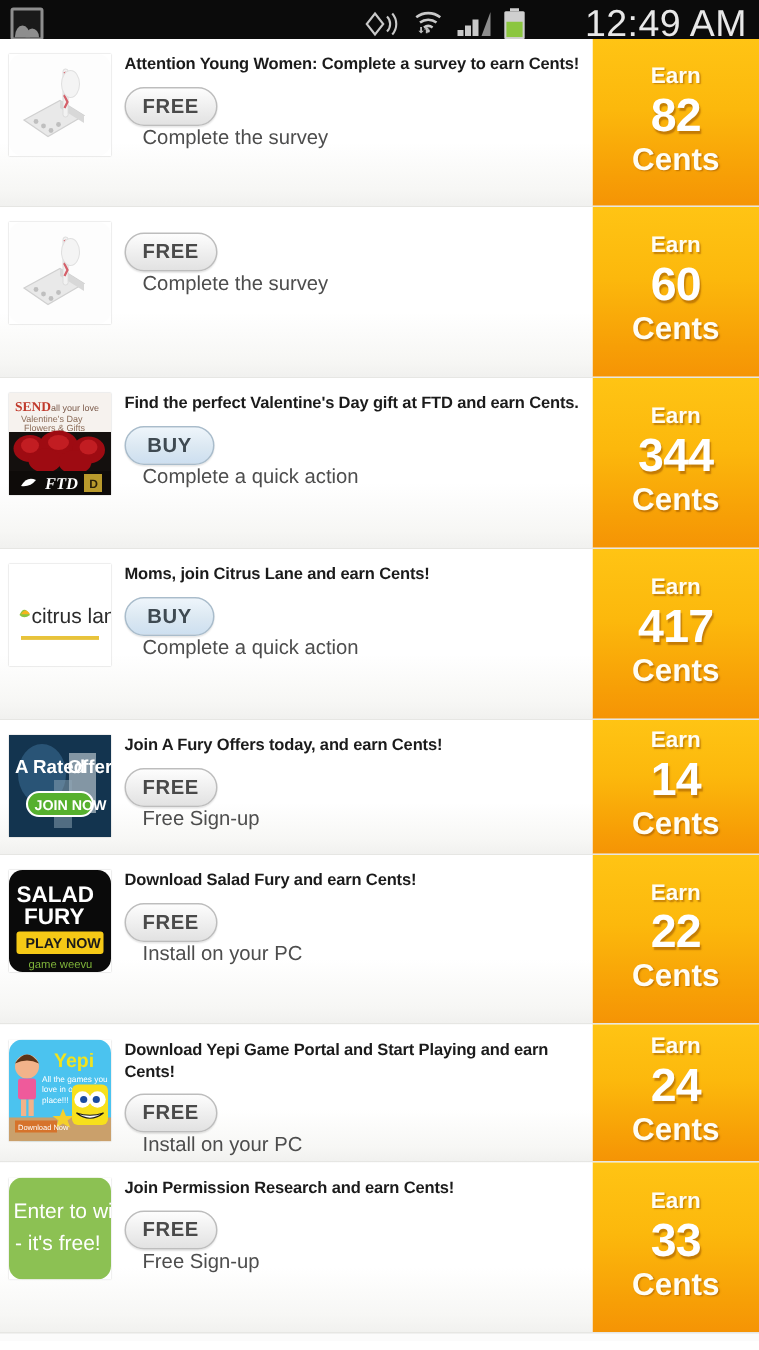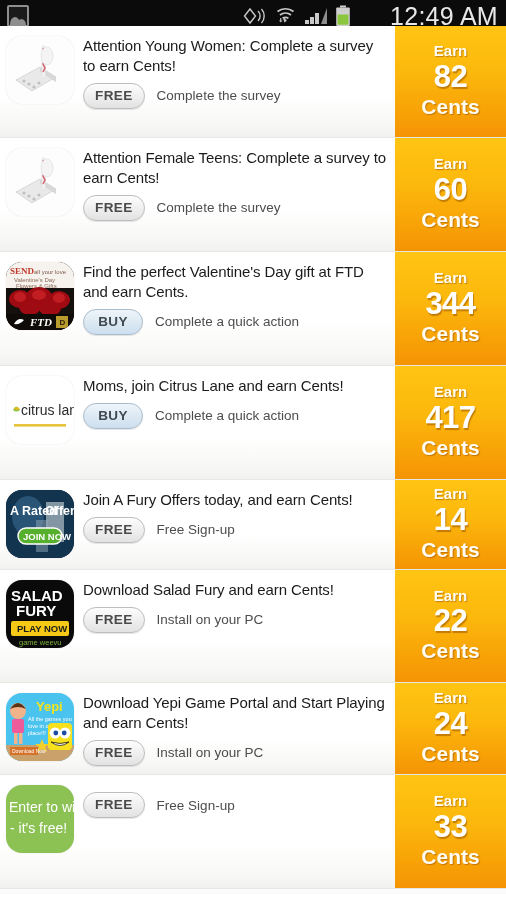--- a/index.html
+++ b/index.html
@@ -59,33 +59,33 @@
   .row:nth-child(even){ background:#fcfcfc; }
   .row-left{
     position:relative;
     width:395px; flex:0 0 395px;
     display:flex;
     padding:8px 6px 8px 6px;
     background:linear-gradient(to bottom,#ffffff 0%,#ffffff 62%,#f7f7f5 90%,#f1f1ef 100%);
   }
   .thumb{
     width:68px; height:68px; flex:0 0 68px;
-    border-radius:16px;
+    border-radius:0;
     margin-right:9px; margin-top:2px;
     overflow:hidden; position:relative;
     background:#fff;
     box-shadow:0 0 1px rgba(0,0,0,0.25);
   }
   .thumb svg{ display:block; width:68px; height:68px; }
   .rtext{ flex:1 1 auto; min-width:0; padding-top:2px; }
   .title{
-    font-size:15px; font-weight:normal; color:#1b1b1b;
+    font-size:11px; font-weight:bold; color:#1b1b1b;
     line-height:1.33; letter-spacing:-0.1px;
   }
-  .actionline{ display:flex; align-items:center; margin-top:7px; }
+  .actionline{ display:flex; align-items:flex-start; margin-top:7px;flex-direction:column; }
   .pill{
     display:inline-block;
     min-width:60px; text-align:center;
     font-size:13.5px; font-weight:bold; color:#4a4a4a;
     padding:4px 11px 5px 11px;
     border-radius:13px;
     border:1px solid #bdbdbd;
     background:linear-gradient(to bottom,#fdfdfd 0%,#eeeeee 55%,#e2e2e2 100%);
     box-shadow:0 1px 1px rgba(0,0,0,0.10);
     letter-spacing:0.4px;
@@ -231,21 +231,20 @@
                 <circle cx="23" cy="48" r="1.6"></circle>
                 <circle cx="28" cy="51" r="1.6"></circle>
                 <circle cx="33" cy="47" r="1.6"></circle>
               </g>
             <rect x="36" y="10" width="3.4" height="32" rx="1.6" fill="#f2f2f2" stroke="#d9d9d9" stroke-width="0.6"></rect>
             <path d="M37 12 l2 4 l-2 4 l2 4 l-2 4 l2 4 l-2 4" stroke="#d4606a" stroke-width="1.5" fill="none"></path>
             <ellipse cx="41" cy="20" rx="6" ry="9" fill="#f4f4f4" stroke="#e0e0e0" stroke-width="0.7"></ellipse>
           </svg>
         </div>
         <div class="rtext">
-          <div class="title">Attention Female Teens: Complete a survey to earn Cents!</div>
           <div class="actionline">
             <span class="pill">FREE</span>
             <span class="subtext">Complete the survey</span>
           </div>
         </div>
       </div>
       <div class="row-right">
         <div class="earn-word">Earn</div>
         <div class="earn-amount">60</div>
         <div class="earn-unit">Cents</div>
@@ -423,20 +422,21 @@
     <div class="row partial" style="height:114px;">
       <div class="row-left">
         <div class="thumb">
           <svg viewBox="0 0 68 68">
               <rect width="68" height="68" rx="9" fill="#8cc153"></rect>
             <text x="3" y="27" font-family="Liberation Sans, sans-serif" font-size="14" fill="#ffffff">Enter to win</text>
             <text x="4" y="48" font-family="Liberation Sans, sans-serif" font-size="14" fill="#ffffff">- it's free!</text>
           </svg>
         </div>
         <div class="rtext">
+          <div class="title">Join Permission Research and earn Cents!</div>
           <div class="actionline">
             <span class="pill">FREE</span>
             <span class="subtext">Free Sign-up</span>
           </div>
         </div>
       </div>
       <div class="row-right">
         <div class="earn-word">Earn</div>
         <div class="earn-amount">33</div>
         <div class="earn-unit">Cents</div>

